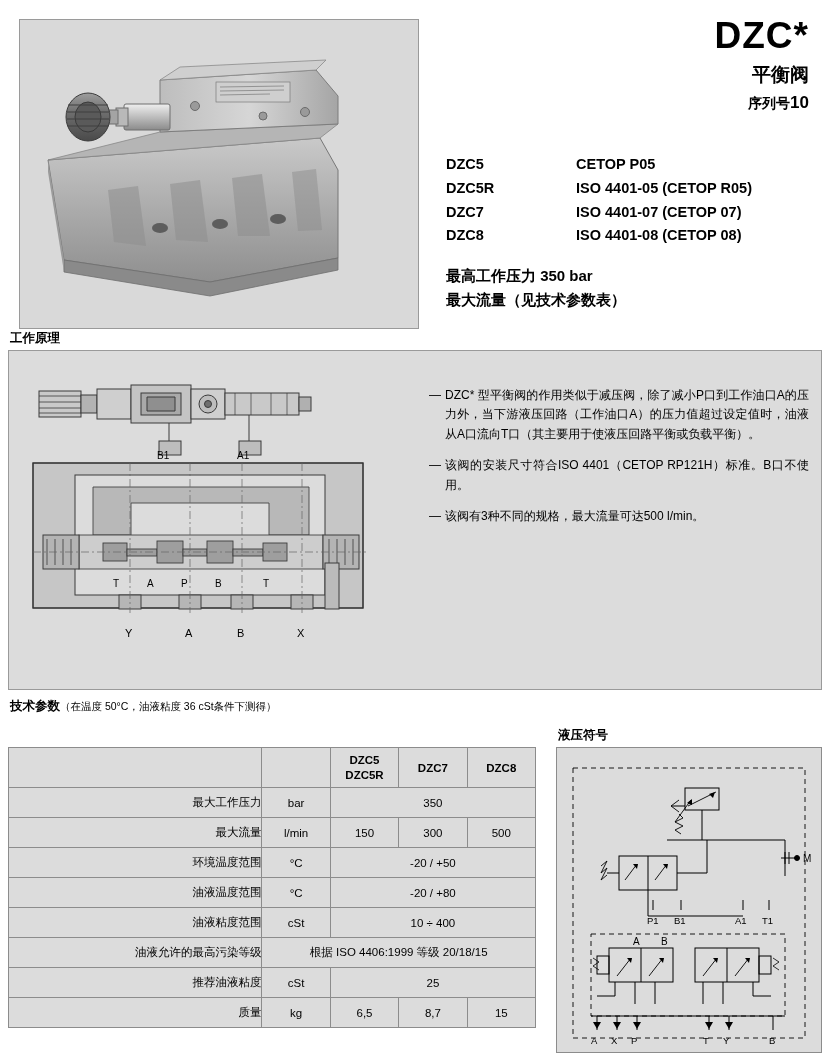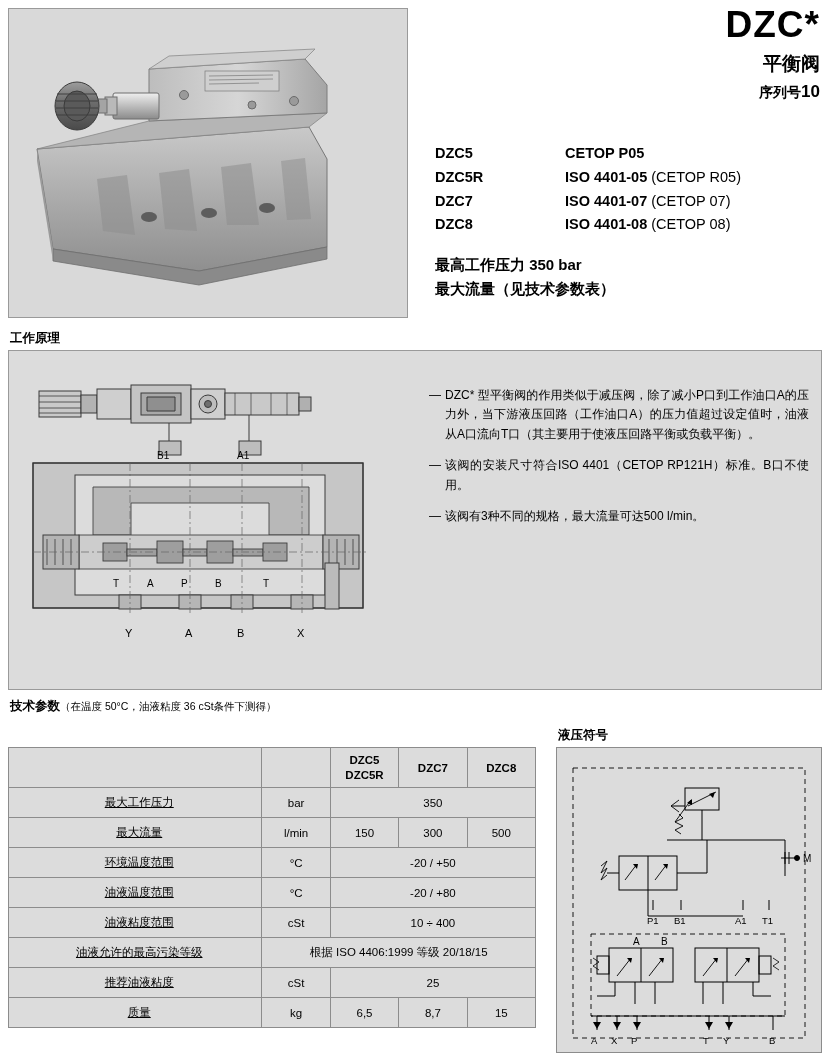--- a/index.html
+++ b/index.html
@@ -5,21 +5,21 @@
   * { box-sizing: border-box; }
   html, body { margin:0; padding:0; }
   body {
     width: 830px; height: 1061px;
     background: #ffffff;
     font-family: "Liberation Sans", sans-serif;
     color: #000;
     position: relative;
     overflow: hidden;
   }
-  .page { position: relative; width: 830px; height: 1061px; padding: 0; }
+  .page { position: relative; width: 830px; height: 1061px; padding: 11px; }
 
   
   .header { position: relative; height: 320px; }
   .photo {
     position: absolute; left: 8px; top: 8px; width: 400px; height: 310px;
     background: #d9d9d9; border: 1px solid #9a9a9a;
     overflow: hidden;
   }
   .title-block {
     position: absolute; right: 10px; top: 6px; width: 390px; text-align: right;
@@ -30,21 +30,21 @@
   .title-serial .num { font-size: 17px; text-align: right; }
 
   .models {
     position: absolute; left: 435px; top: 142px; width: 390px;
     font-size: 14.5px; line-height: 1.57;
   }
   .models table { border-collapse: collapse; }
   .models td { padding: 0 0 1px 0; vertical-align: top; white-space: nowrap; }
   .models td.m { font-weight: bold; width: 130px; }
   .models td.s { font-weight: bold; }
-  .models td.s span.norm { font-weight: normal; }
+  .models td.s span.norm { font-weight: bold; }
 
   .press {
     position: absolute; left: 435px; top: 253px; width: 390px;
     font-size: 15px; font-weight: bold; line-height: 1.6;
   }
 
   
   .sec-label { font-size: 12.5px; font-weight: bold; }
   .sec-label .note { font-weight: normal; font-size: 10.5px; }
 
@@ -65,21 +65,21 @@
   .bullets .txt { flex: 1; text-align: justify; }
 
   
   #tech-label { position: absolute; left: 10px; top: 698px; }
   .tech-wrap { position: absolute; left: 8px; top: 747px; width: 528px; }
   table.tech { border-collapse: collapse; width: 528px; font-size: 11.5px; }
   table.tech td, table.tech th {
     border: 1px solid #8c8c8c; padding: 0; height: 30px; text-align: center;
     font-weight: normal; background: #dcdcdc;
   }
-  table.tech td.name { text-align: center; padding-left: 8px; width: 252px; text-decoration: underline; }
+  table.tech td.name { text-align: right; padding-left: 8px; width: 252px; }
   table.tech td.unit { width: 68px; }
   table.tech td.v { width: 68px; }
   table.tech th.hd { font-weight: bold; height: 40px; }
   table.tech th.blank { background: #dcdcdc; }
   .hd2 { line-height: 1.25; }
 
   
   #symbol-label { position: absolute; left: 558px; top: 727px; }
   .symbol-box {
     position: absolute; left: 556px; top: 747px; width: 266px; height: 306px;

